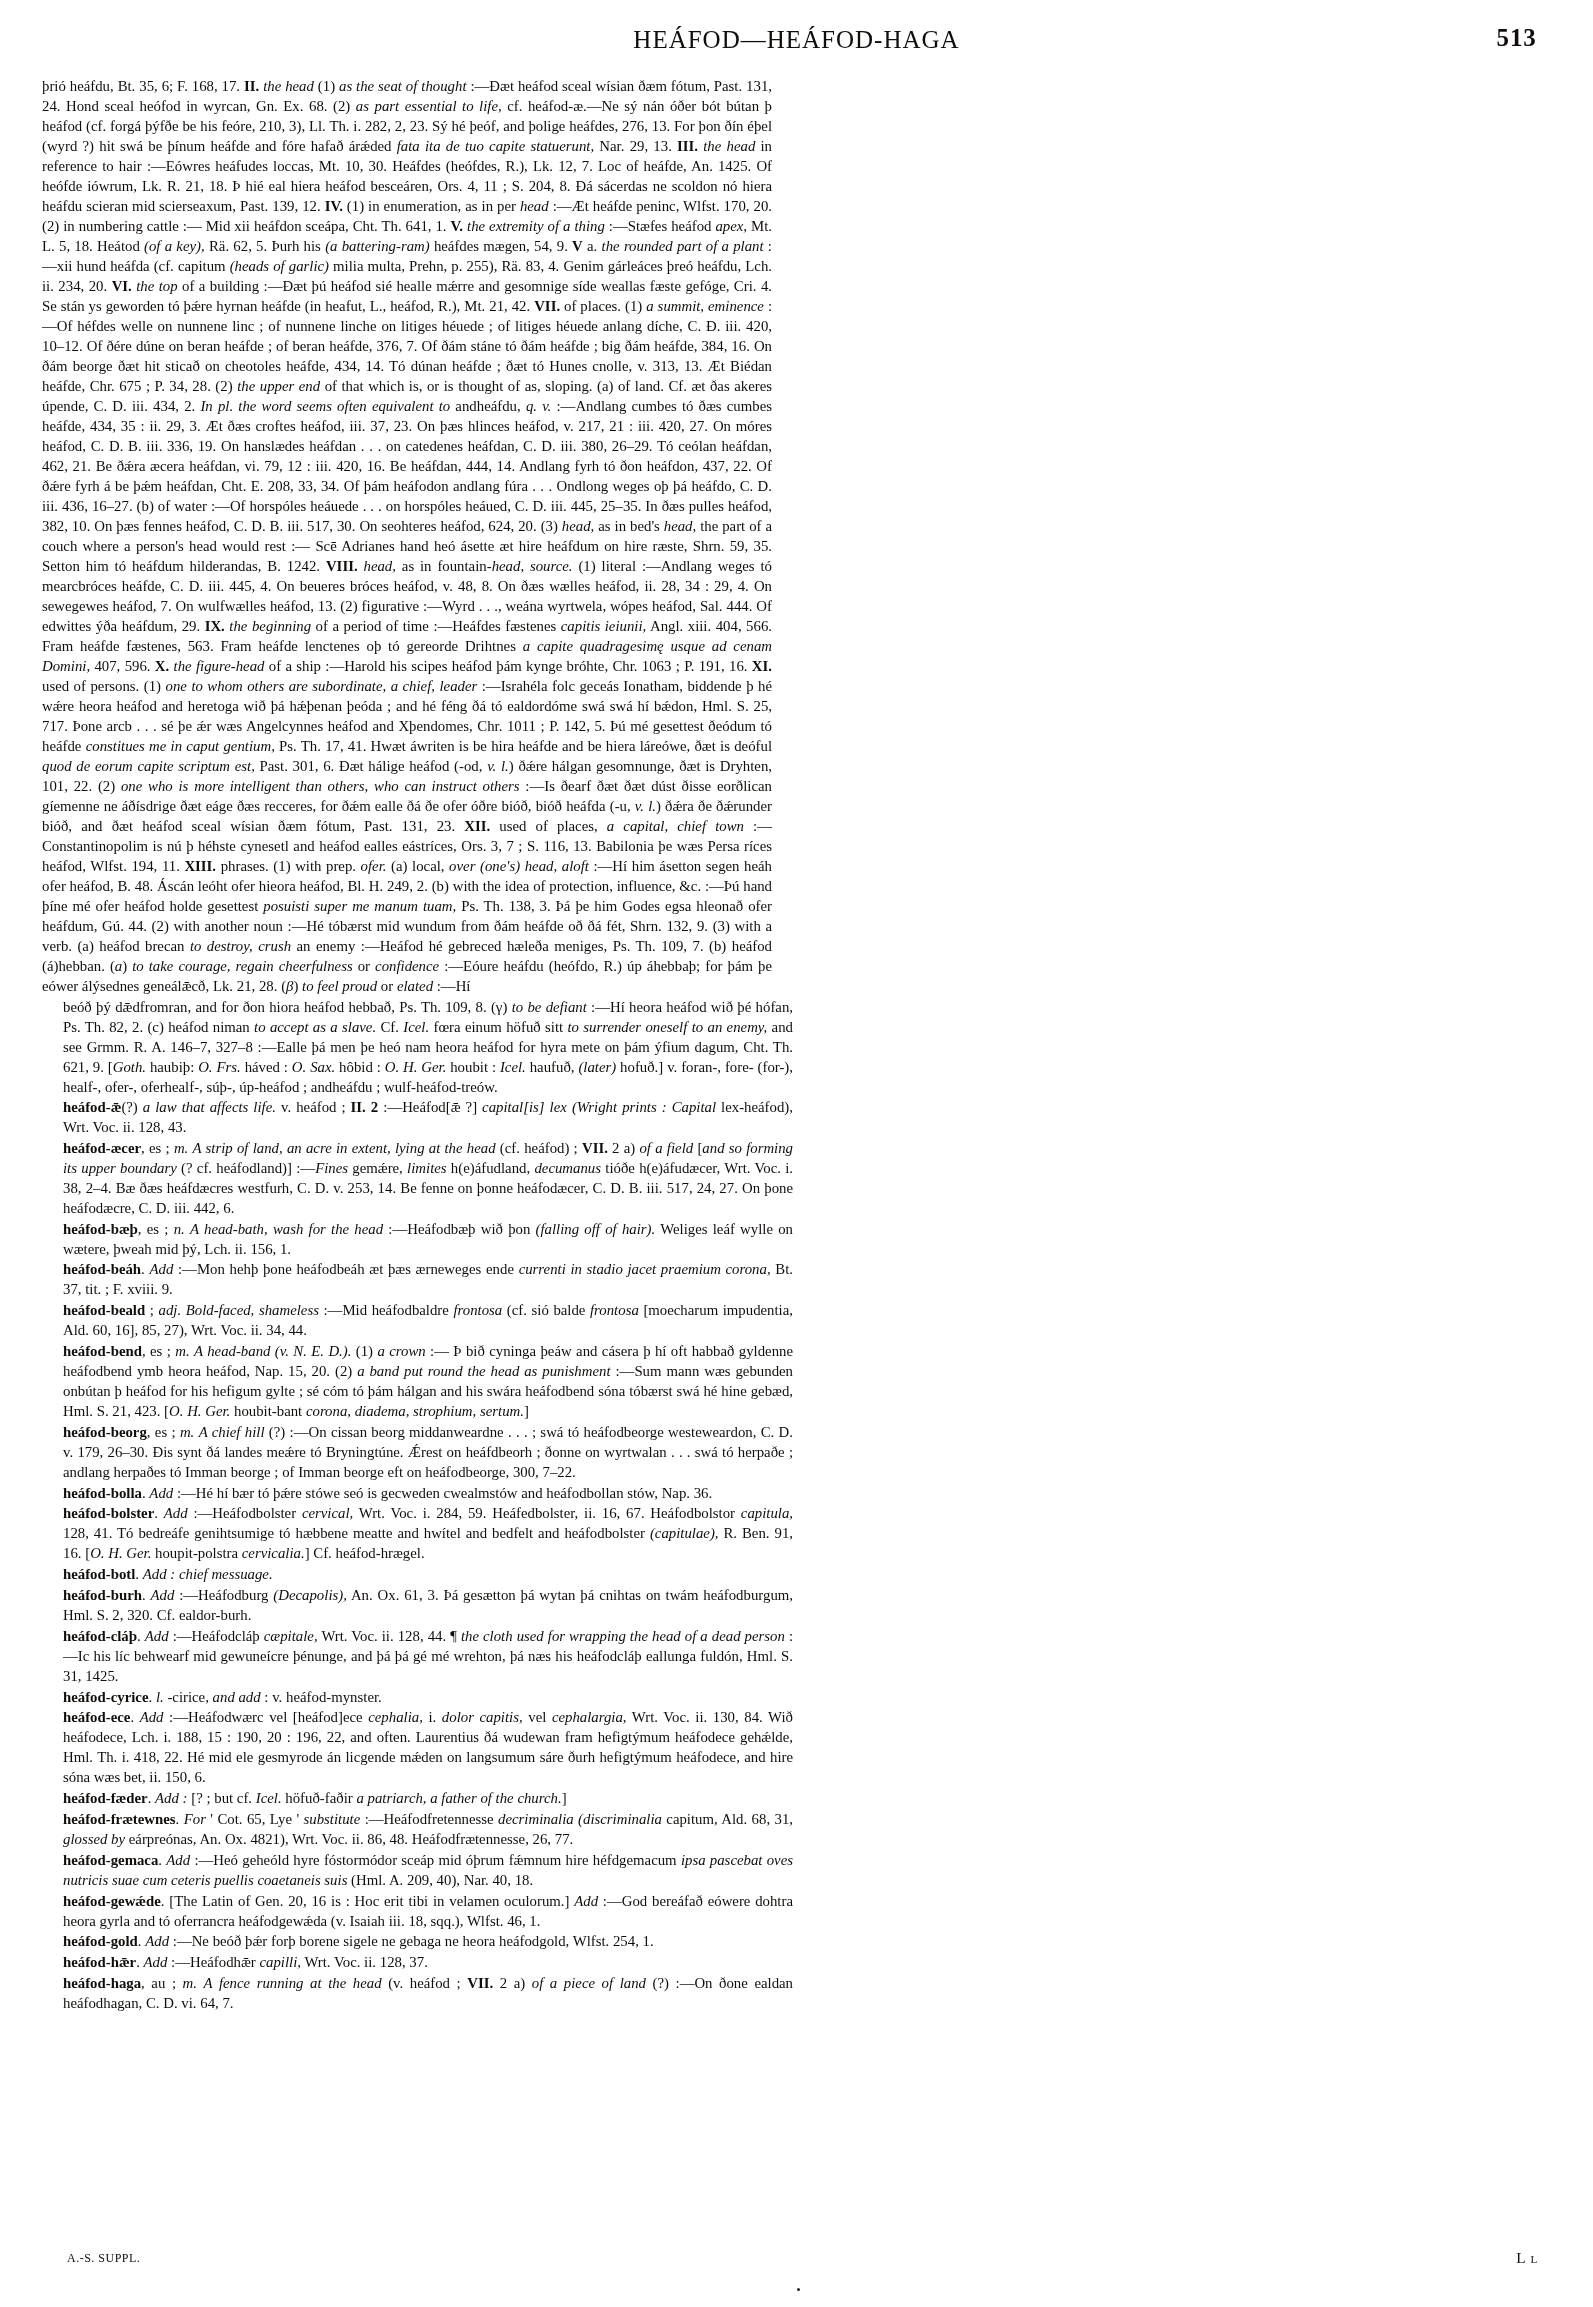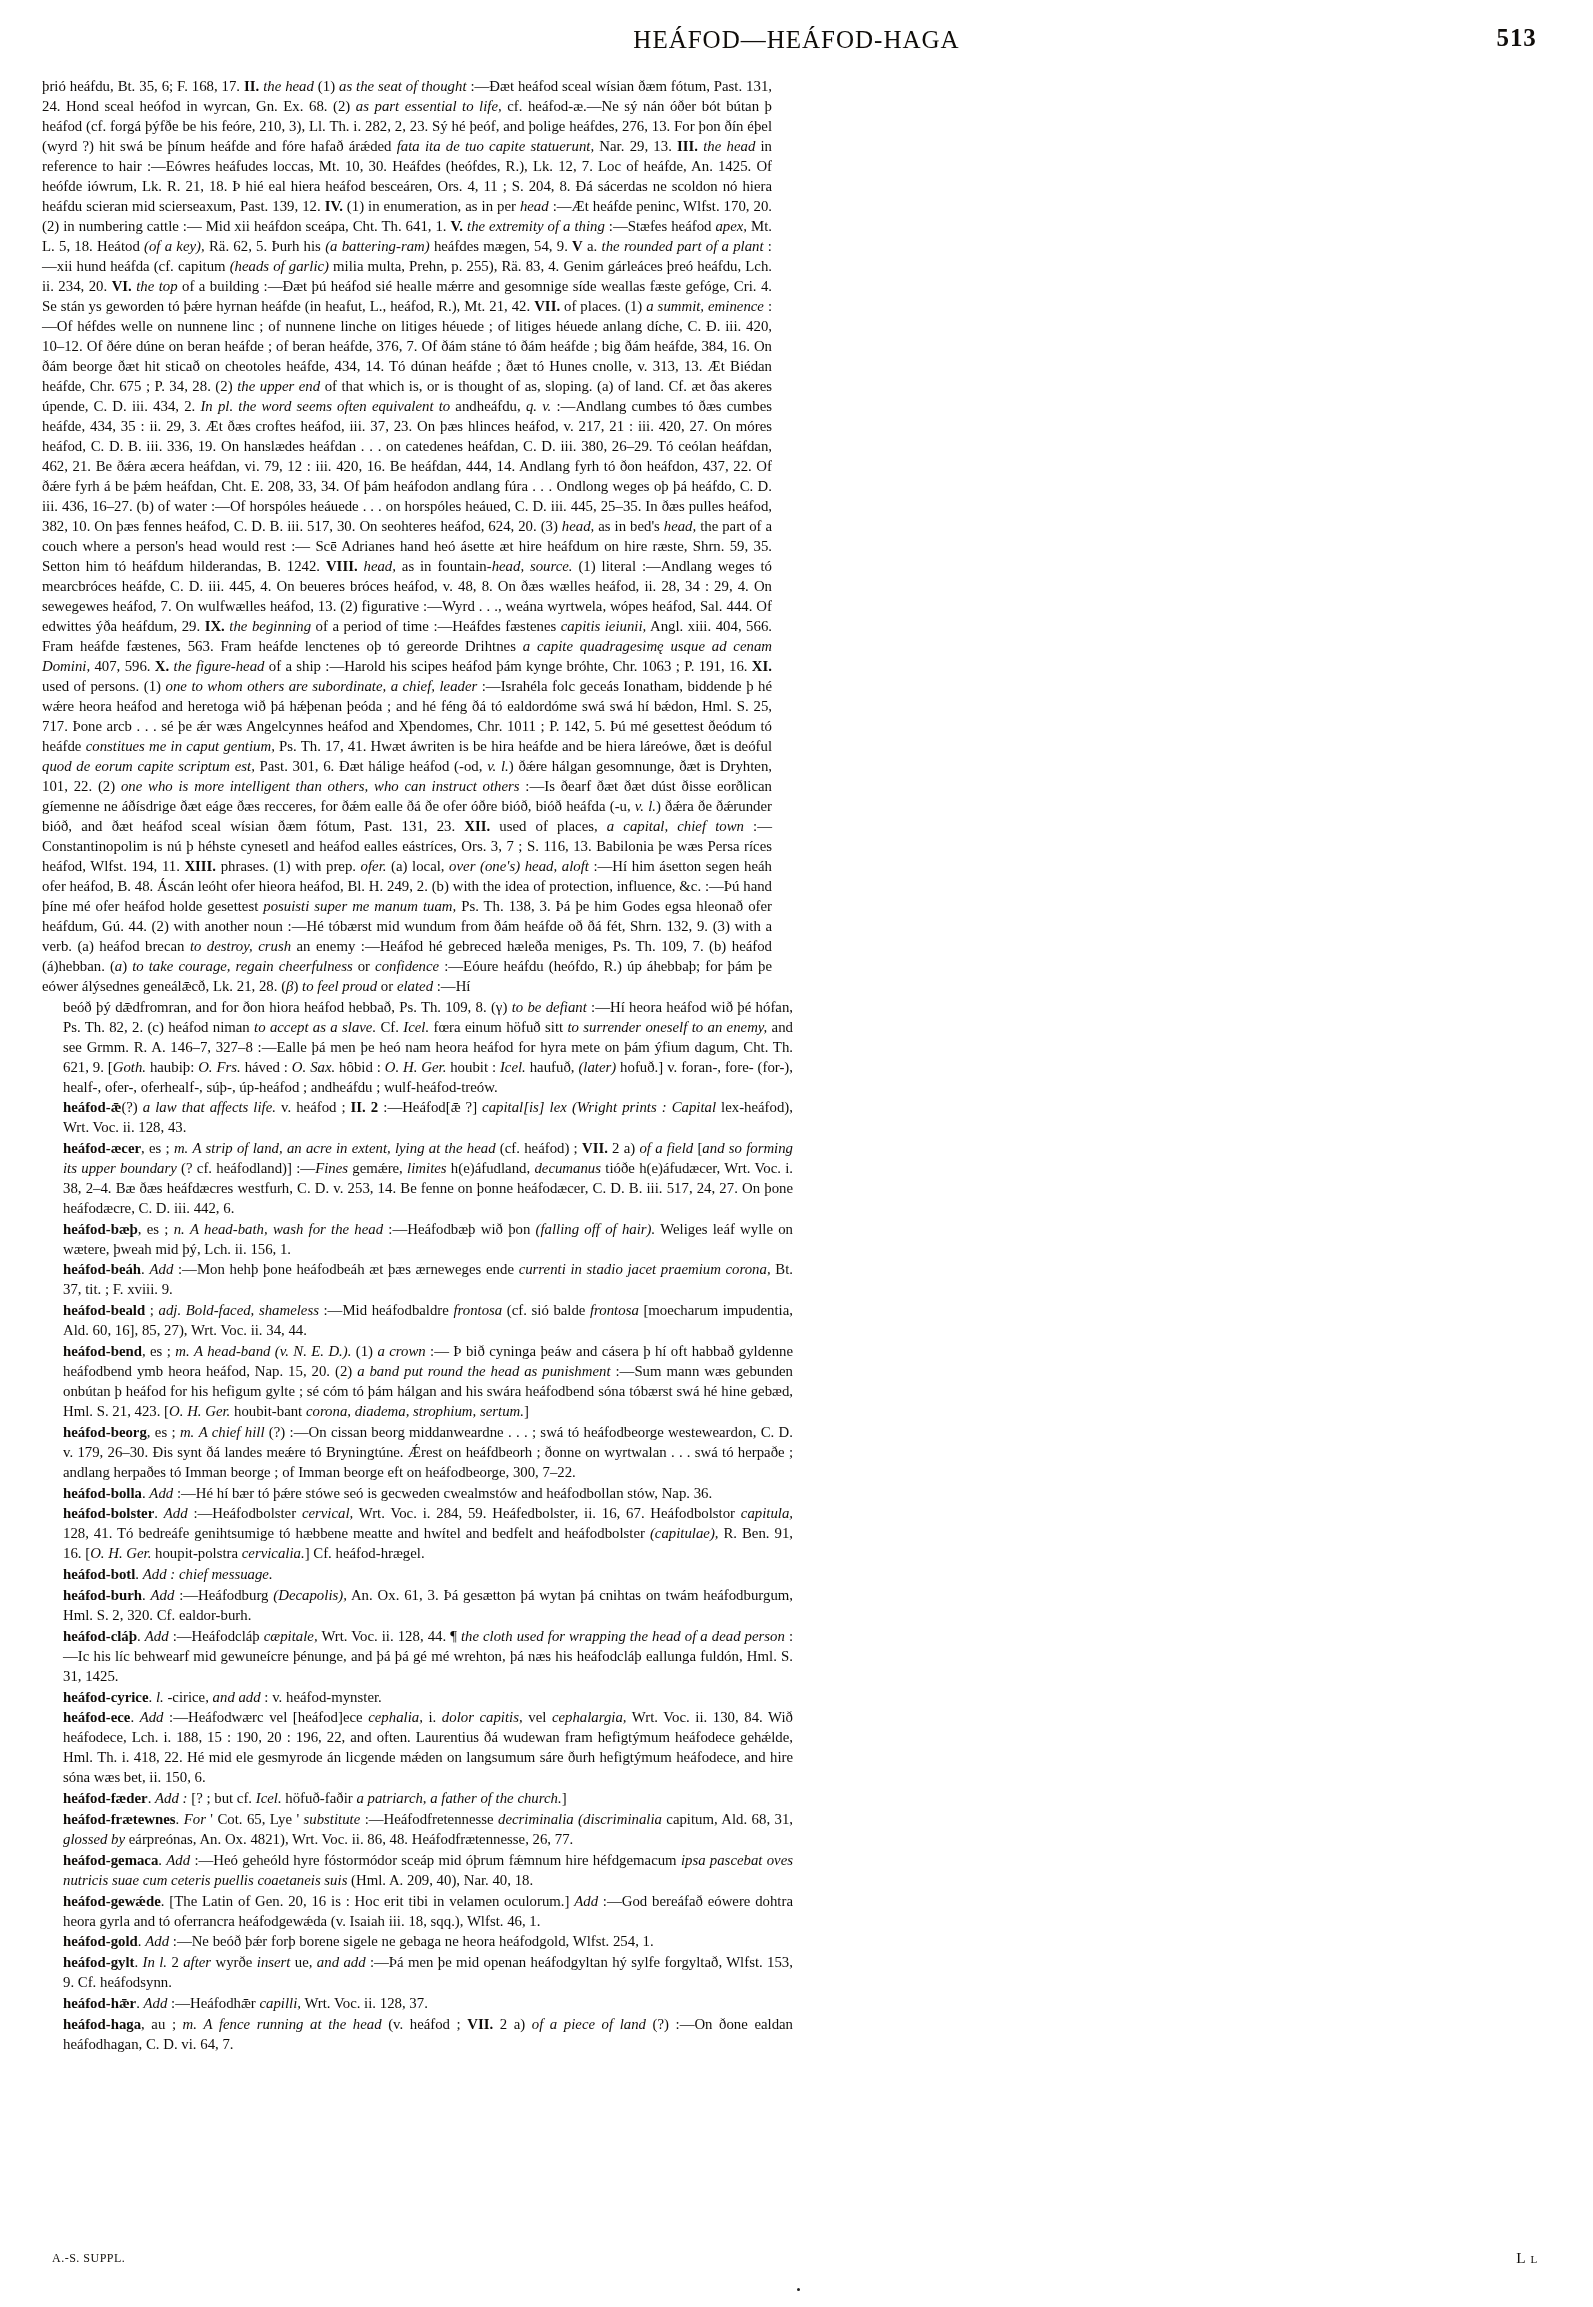--- a/index.html
+++ b/index.html
@@ -79,21 +79,21 @@
   .footer {
     position: absolute;
     left: 42px;
     right: 42px;
     bottom: 35px;
     height: 21px;
     font-size: 13px;
   }
   .footer .sig {
     position: absolute;
-    left: 10px;
+    left: 25px;
     top: 0;
     font-variant: small-caps;
     letter-spacing: 0.5px;
     font-size: 12px;
   }
   .footer .catch {
     position: absolute;
     right: 13px;
     top: -1.6px;
     font-size: 15.3px;
@@ -141,21 +141,20 @@
           <div class="entry"><span class="hw">heáfod-botl</span><span>.   <i>Add : chief messuage.</i></span></div>
           <div class="entry"><span class="hw">heáfod-burh</span><span>.   <i>Add</i> :—Heáfodburg <i>(Decapolis),</i> An. Ox. 61, 3. Þá gesætton þá wytan þá cnihtas on twám heáfodburgum, Hml. S. 2, 320.   Cf. ealdor-burh.</span></div>
           <div class="entry"><span class="hw">heáfod-cláþ</span><span>.   <i>Add</i> :—Heáfodcláþ <i>cæpitale,</i> Wrt. Voc. ii. 128, 44. ¶ <i>the cloth used for wrapping the head of a dead person</i> :—Ic his líc behwearf mid gewuneícre þénunge, and þá þá gé mé wrehton, þá næs his heáfodcláþ eallunga fuldón, Hml. S. 31, 1425.</span></div>
           <div class="entry"><span class="hw">heáfod-cyrice</span><span>.   <i>l.</i> -cirice, <i>and add</i> : v. heáfod-mynster.</span></div>
           <div class="entry"><span class="hw">heáfod-ece</span><span>.   <i>Add</i> :—Heáfodwærc vel [heáfod]ece <i>cephalia,</i> i. <i>dolor capitis,</i> vel <i>cephalargia,</i> Wrt. Voc. ii. 130, 84.   Wið heáfodece, Lch. i. 188, 15 : 190, 20 : 196, 22, and often.   Laurentius ðá wudewan fram hefigtýmum heáfodece gehǽlde, Hml. Th. i. 418, 22.   Hé mid ele gesmyrode án licgende mǽden on langsumum sáre ðurh hefigtýmum heáfodece, and hire sóna wæs bet, ii. 150, 6.</span></div>
           <div class="entry"><span class="hw">heáfod-fæder</span><span>.   <i>Add :</i> [? ; but cf. <i>Icel.</i> höfuð-faðir <i>a patriarch, a father of the church.</i>]</span></div>
           <div class="entry"><span class="hw">heáfod-frætewnes</span><span>.   <i>For</i> ' Cot. 65, Lye ' <i>substitute</i> :—Heáfodfretennesse <i>decriminalia (discriminalia</i> capitum, Ald. 68, 31, <i>glossed by</i> eárpreónas, An. Ox. 4821), Wrt. Voc. ii. 86, 48.   Heáfodfrætennesse, 26, 77.</span></div>
           <div class="entry"><span class="hw">heáfod-gemaca</span><span>.   <i>Add</i> :—Heó geheóld hyre fóstormódor sceáp mid óþrum fǽmnum hire héfdgemacum <i>ipsa pascebat oves nutricis suae cum ceteris puellis coaetaneis suis</i> (Hml. A. 209, 40), Nar. 40, 18.</span></div>
           <div class="entry"><span class="hw">heáfod-gewǽde</span><span>.   [The Latin of Gen. 20, 16 is : Hoc erit tibi in velamen oculorum.]   <i>Add</i> :—God bereáfað eówere dohtra heora gyrla and tó oferrancra heáfodgewǽda (v. Isaiah iii. 18, sqq.), Wlfst. 46, 1.</span></div>
           <div class="entry"><span class="hw">heáfod-gold</span><span>.   <i>Add</i> :—Ne beóð þǽr forþ borene sigele ne gebaga ne heora heáfodgold, Wlfst. 254, 1.</span></div>
-          <div class="entry"><span class="hw">heáfod-gylt</span><span>.   <i>In l.</i> 2 <i>after</i> wyrðe <i>insert</i> ue, <i>and add</i> :—Þá men þe mid openan heáfodgyltan hý sylfe forgyltað, Wlfst. 153, 9.   Cf. heáfodsynn.</span></div>
           <div class="entry"><span class="hw">heáfod-hǣr</span><span>.   <i>Add</i> :—Heáfodhǣr <i>capilli,</i> Wrt. Voc. ii. 128, 37.</span></div>
           <div class="entry"><span class="hw">heáfod-haga</span><span>, au ; <i>m.</i>   <i>A fence running at the head</i> (v. heáfod ; <b>VII.</b> 2 a) <i>of a piece of land</i> (?) :—On ðone ealdan heáfodhagan, C. D. vi. 64, 7.</span></div>
         </div>
     </div>
 
   </div>
 
   <div class="footer">
     <span class="sig">A.-S. SUPPL.</span>
     <span class="catch">L l</span>

